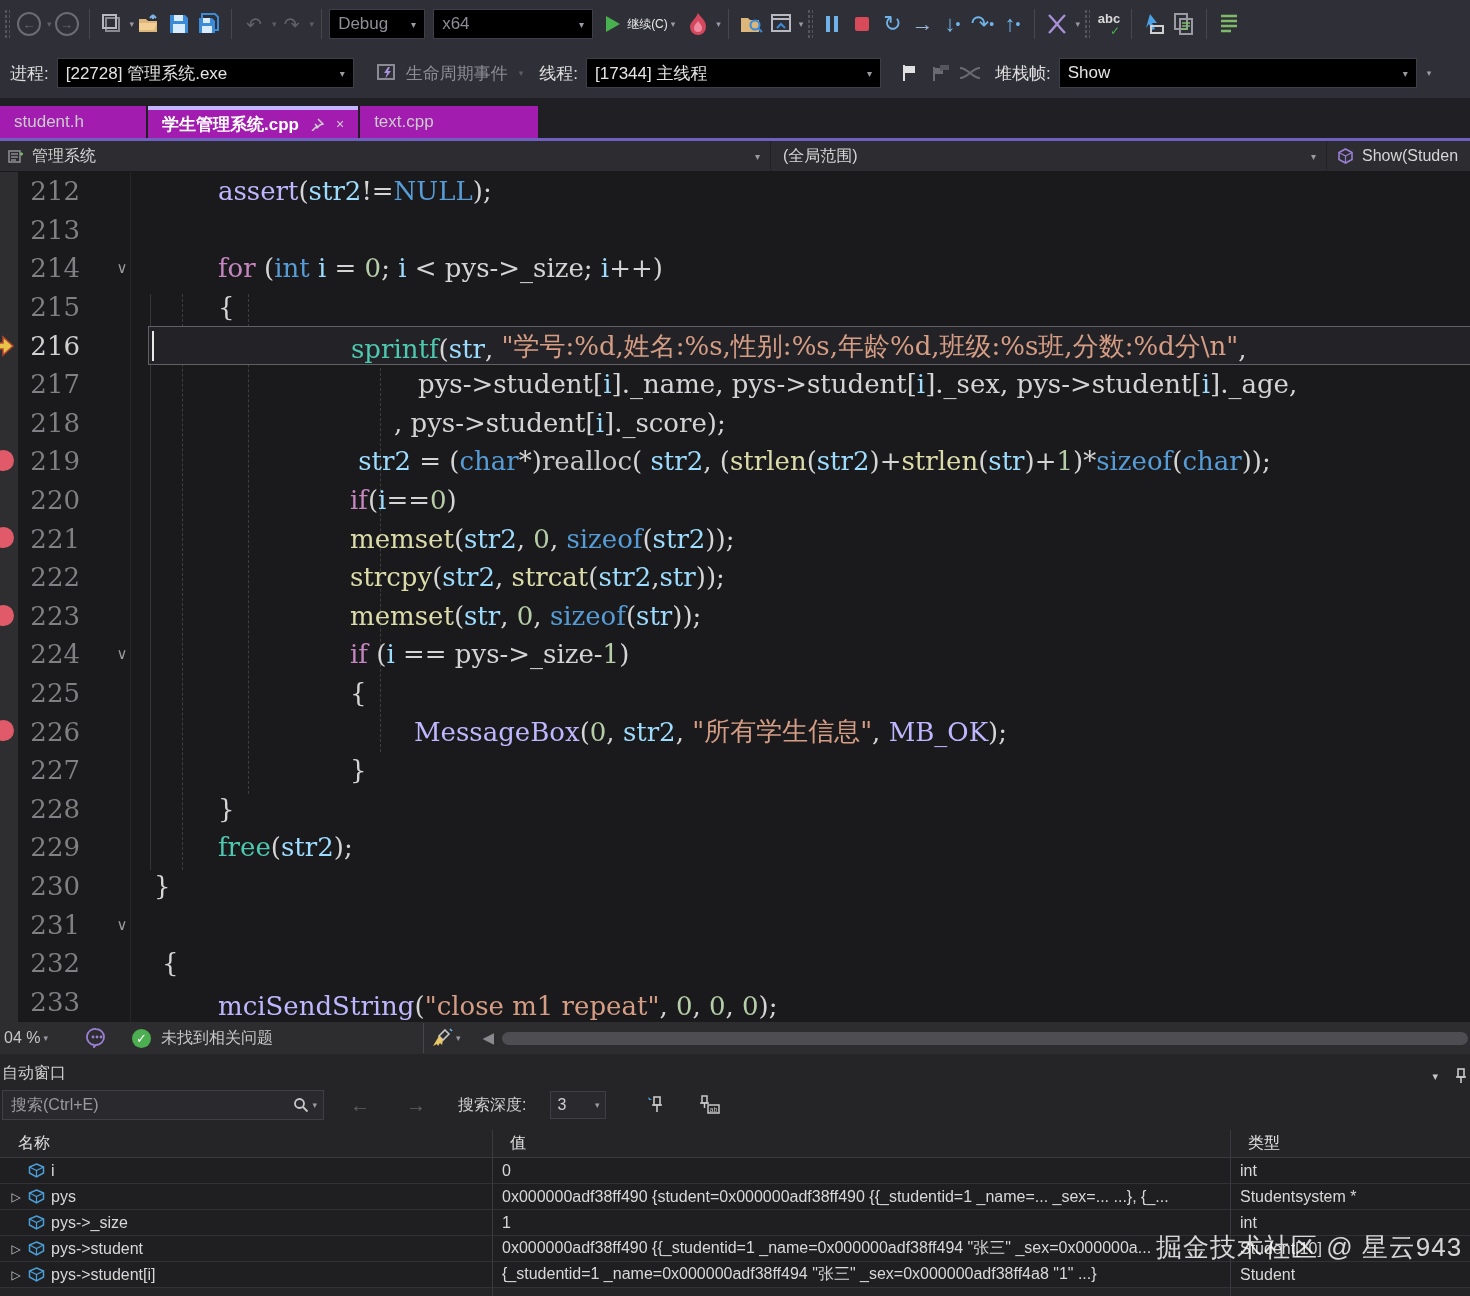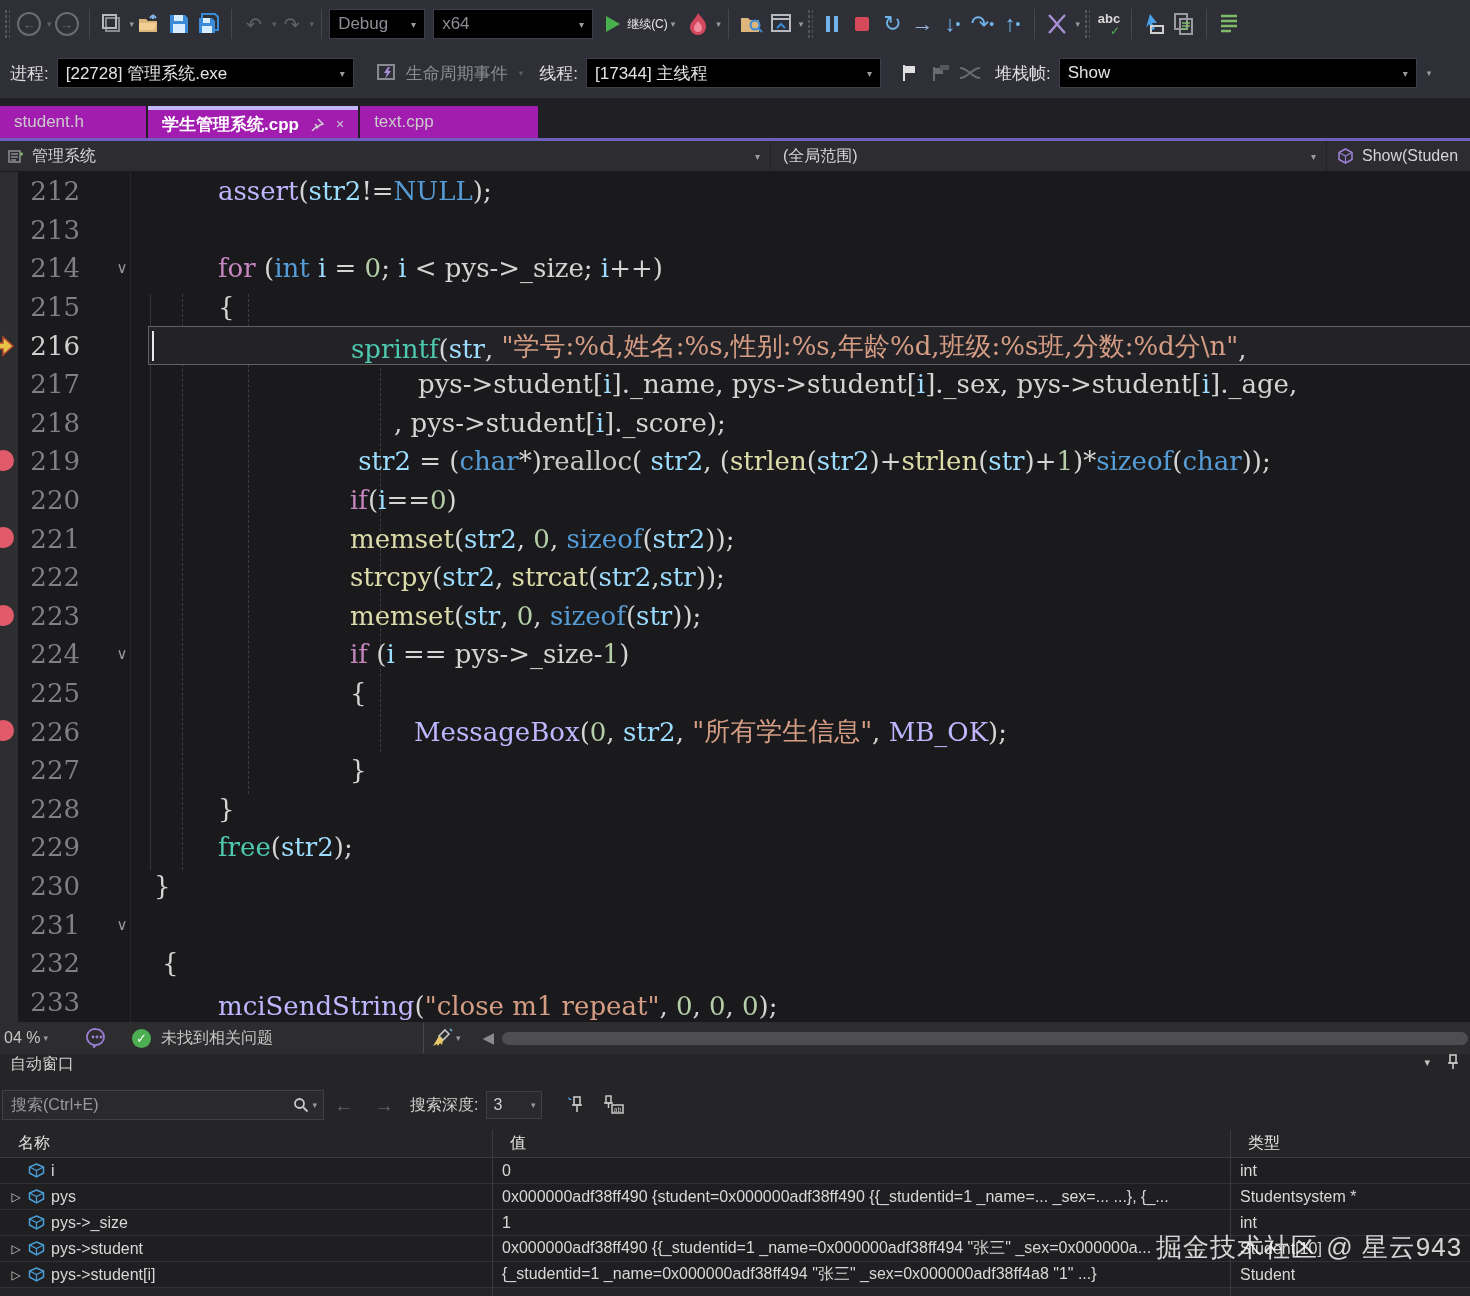--- a/index.html
+++ b/index.html
@@ -74,23 +74,23 @@
   
   #estatus { position:absolute; top:1022px; left:0; width:1470px; height:32px; background:#2d2d30;
              display:flex; align-items:center; font-size:16px; color:#c6c6c6; }
   #zoombox { display:flex; align-items:center; padding-left:4px; width:80px; }
   .gcheck { width:19px; height:19px; border-radius:50%; background:#4cae50; color:#fff; font-size:13px;
             display:flex; align-items:center; justify-content:center; margin-right:10px; }
   #hscroll { flex:1; height:13px; background:#4d4d52; border-radius:7px; margin:0 2px 0 8px; }
 
   
   #autos { position:absolute; top:1054px; left:0; width:1470px; height:242px; background:#252528; }
-  #autos-title { height:30px; display:flex; align-items:flex-start; padding:0 10px; color:#cfcfcf; font-size:16px; }
+  #autos-title { height:30px; display:flex; align-items:flex-end; padding:0 2px; color:#cfcfcf; font-size:16px; }
   #autos-title .right { margin-left:auto; display:flex; align-items:center; gap:16px; color:#c8c8c8; }
-  #autos-tools { height:42px; display:flex; align-items:center; }
+  #autos-tools { height:42px; display:flex; align-items:center;gap:16px; }
   #searchbox { width:322px; height:30px; background:#2a2a2e; border:1px solid #3f3f46; display:flex;
                align-items:center; padding:0 6px 0 8px; margin-left:2px; }
   #searchbox .ph { flex:1; color:#9a9a9e; font-size:16px; }
   .navarr { color:#5f5f64; font-size:20px; margin:0 10px; }
   #depthcombo { width:56px; height:28px; background:#2a2a2e; border:1px solid #3f3f46; color:#d0d0d0;
                 font-size:16px; display:flex; align-items:center; padding:0 6px; }
   #grid { position:absolute; top:76px; left:0; width:1470px; bottom:0; }
   .gcol-line { position:absolute; top:0; bottom:0; width:1px; background:#3a3a3f; }
   #ghead { height:28px; display:grid; grid-template-columns:492px 738px 1fr; align-items:center;
            color:#e2e2e2; font-size:16px; border-bottom:1px solid #3a3a3f; }

